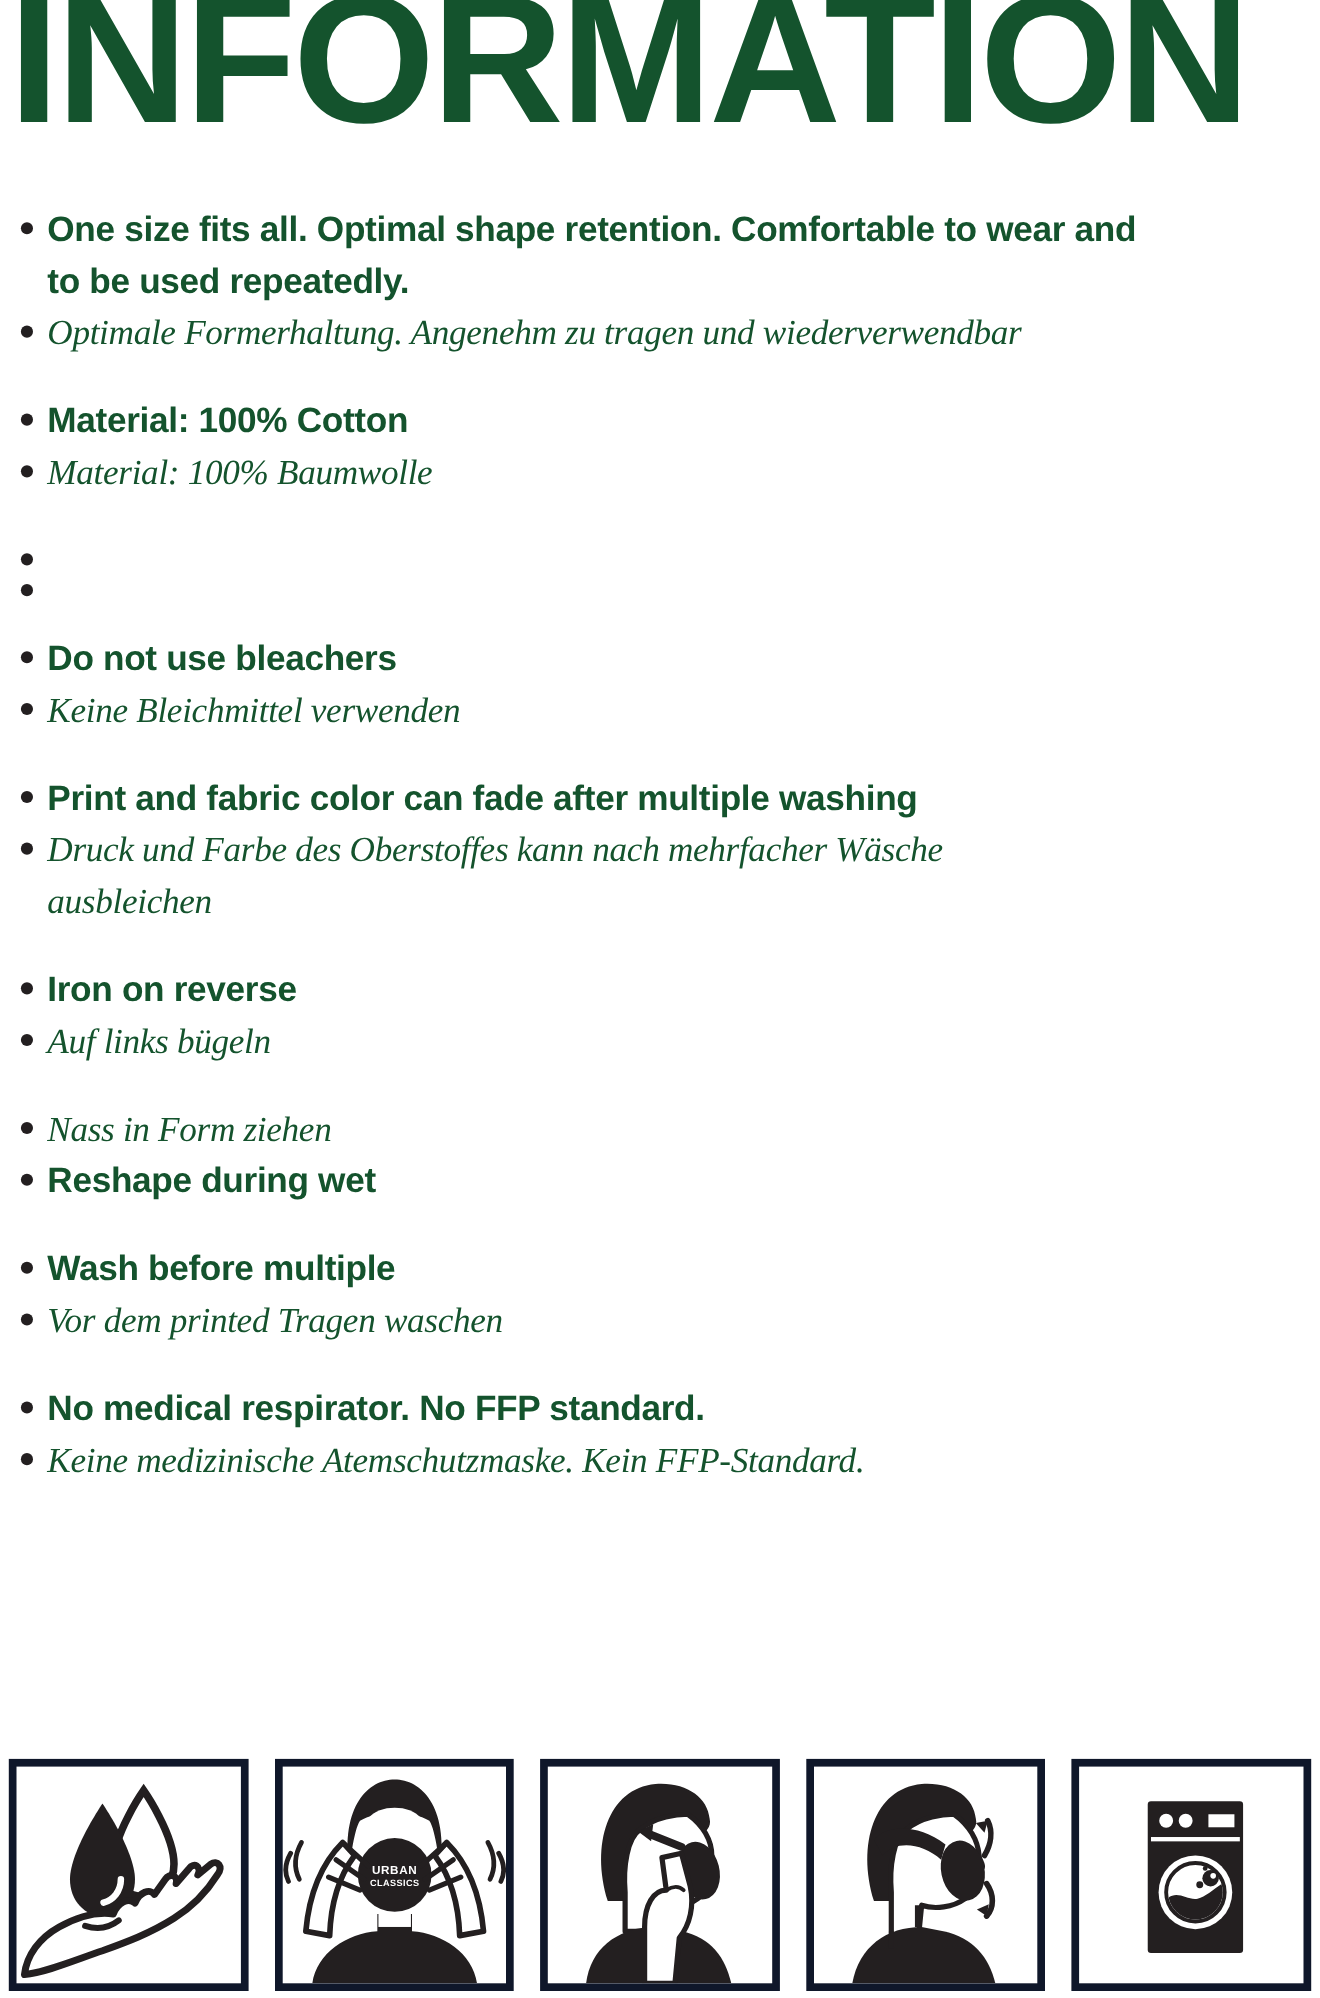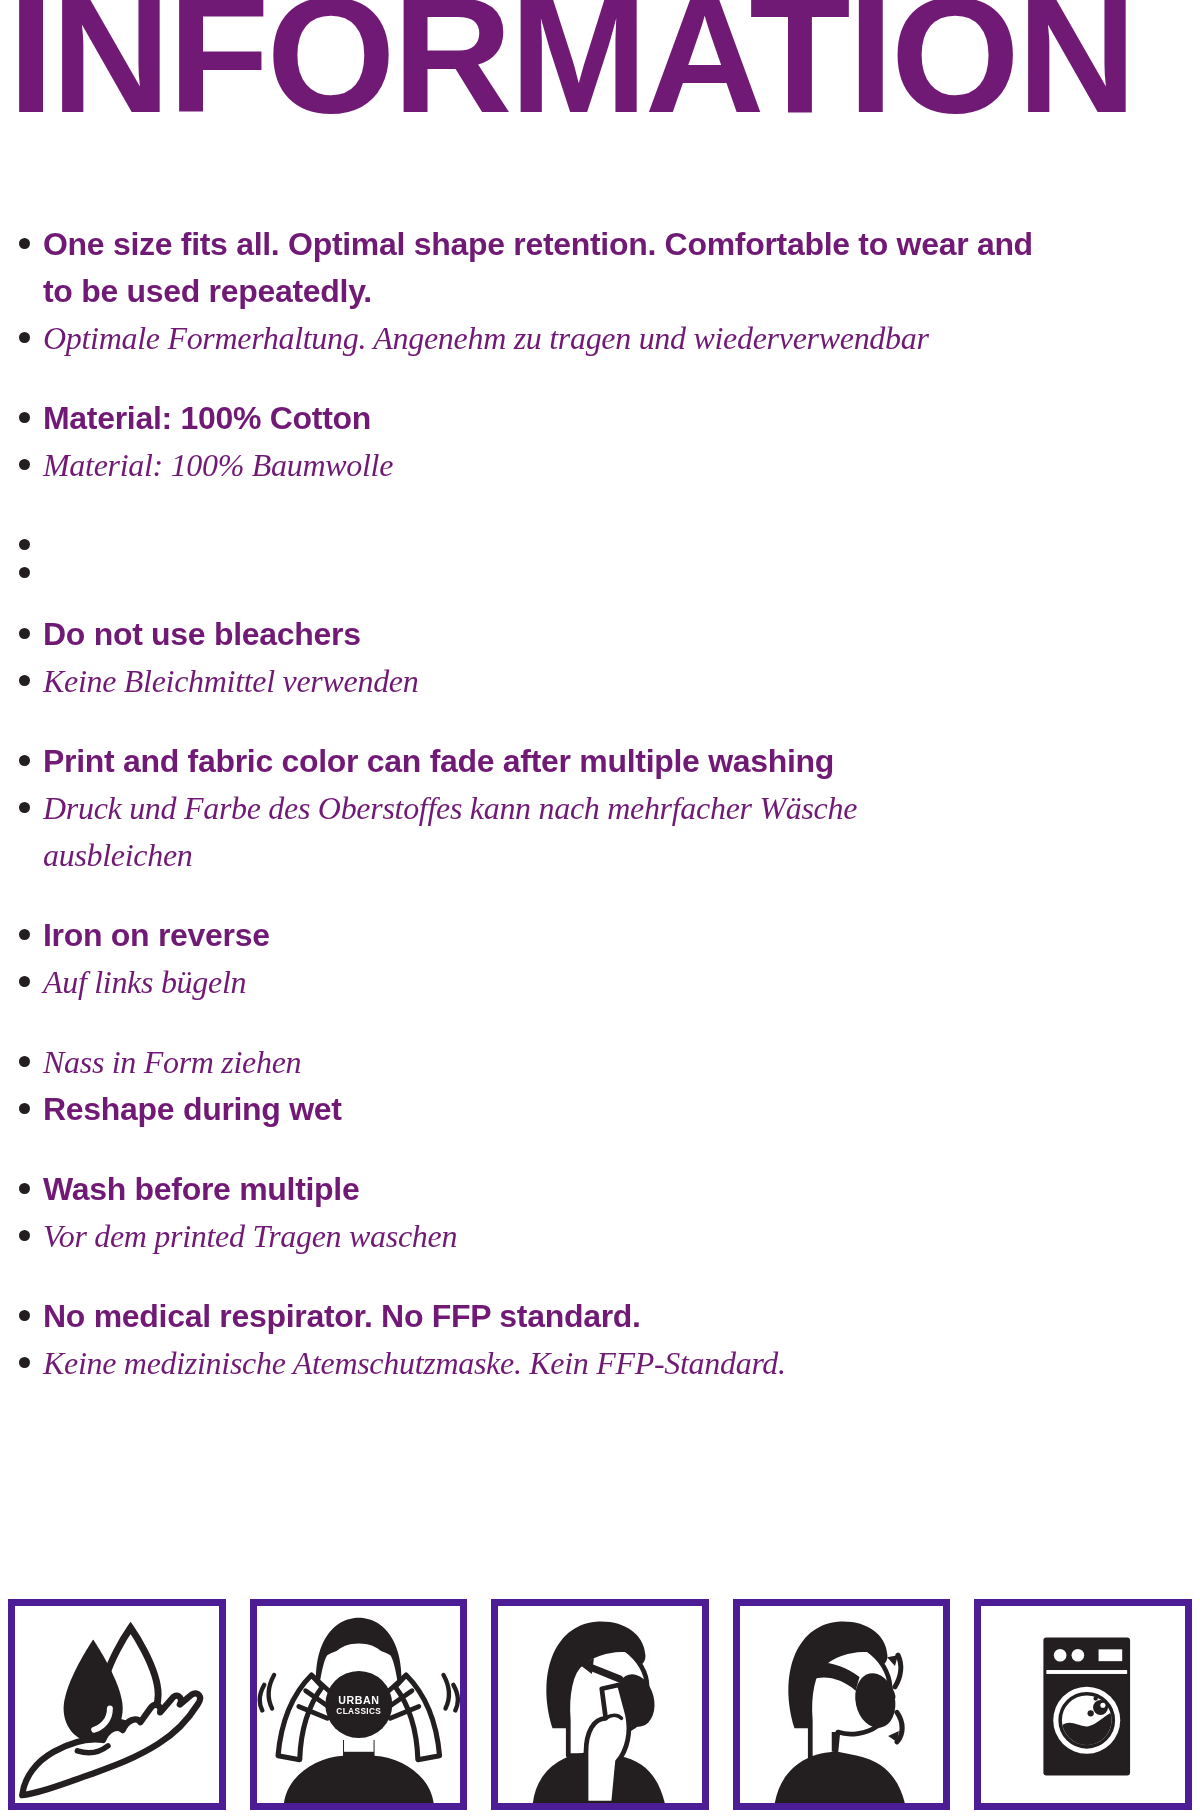--- a/index.html
+++ b/index.html
@@ -3,52 +3,52 @@
 <meta charset="utf-8">
 <style>
   * { margin:0; padding:0; box-sizing:border-box; }
   html,body { background:#ffffff; }
   .page {
     position:relative;
     width:1200px; height:1816px;
     background:#ffffff;
     overflow:hidden;
     font-family:"Liberation Sans", sans-serif;
-    color:#701a75;
+    color:#14532d;
   }
   .content { position:absolute; left:16px; top:0; right:12px; }
   .title {
     font-size:166px;
     font-weight:800;
     letter-spacing:-3px;
     line-height:164px;
     margin:-27px 0 0 -8px;
     white-space:nowrap;
   }
-  .bullets { margin-top:84px; }
+  .bullets { margin-top:48px; }
   .block { margin-bottom:33px; }
   .line { display:flex; align-items:flex-start; }
   .dot {
     width:11px; height:11px; border-radius:50%;
     background:#231f20; flex:none;
     margin:17px 13px 0 3px;
   }
   .line p { line-height:47px; font-size:32px; }
   .en { font-weight:700; letter-spacing:-0.3px; }
   .de { font-style:italic; font-weight:400; letter-spacing:-0.3px;font-family:Liberation Serif, serif; }
   .w-en1 { max-width:1020px; }
   .w-de5 { max-width:830px; }
   .icons {
     position:absolute;
     left:8px; right:8px; top:1599px; height:211px;
     display:flex; gap:24px;
   }
   .icon-box {
     flex:1; height:211px;
-    border:7px solid #4c1d95;
+    border:7px solid #0f172a;
     background:#ffffff;
     display:flex; align-items:center; justify-content:center;
     overflow:hidden;
   }
   .icon-box svg { width:100%; height:100%; display:block; }
   .mask-brand-1 { font-family:"Liberation Sans", sans-serif; font-weight:700; font-size:5.4px; letter-spacing:0.3px; }
   .mask-brand-2 { font-family:"Liberation Sans", sans-serif; font-weight:700; font-size:4.2px; letter-spacing:0.2px; }
 </style>
 </head>
 <body>

